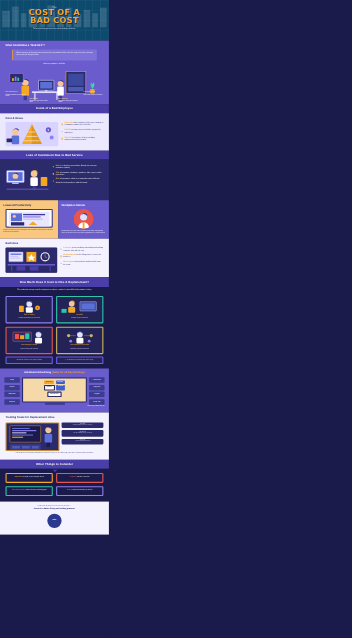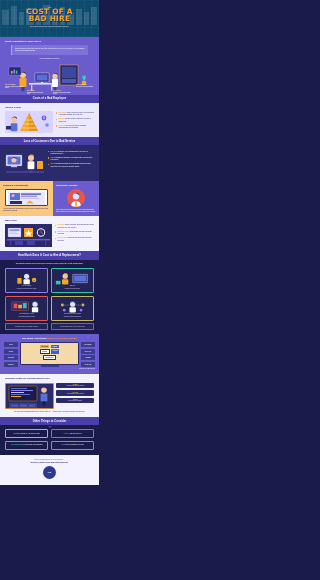--- a/index.html
+++ b/index.html
@@ -225,21 +225,21 @@
         <rect x="45" y="4" width="1" height="1.4"></rect>
           <rect x="47.5" y="4" width="1" height="1.4"></rect>
         <rect x="61.5" y="6" width="1" height="1.4"></rect>
           <rect x="77.5" y="8" width="1" height="1.4"></rect>
         <rect x="92.5" y="6" width="1" height="1.4"></rect>
       </g>
     </svg>
     <div class="hero-inner">
       <div class="hero-kicker">The</div>
       <div class="hero-title">COST OF A</div>
-      <div class="hero-title">BAD HIRE</div>
+      <div class="hero-title">BAD COST</div>
       <div class="hero-sub">Tell us how long you may lose when making a bad hire.</div>
     </div>
   </div>
 
   <div class="s1 sec">
     <div class="s1-title">What Constitutes a "Bad Hire"?</div>
 
     <div class="quotebox">
       <p>When someone is hired that does not meet the expectations of the role, the company, or the manager who made the hiring decision.</p>
     </div>

